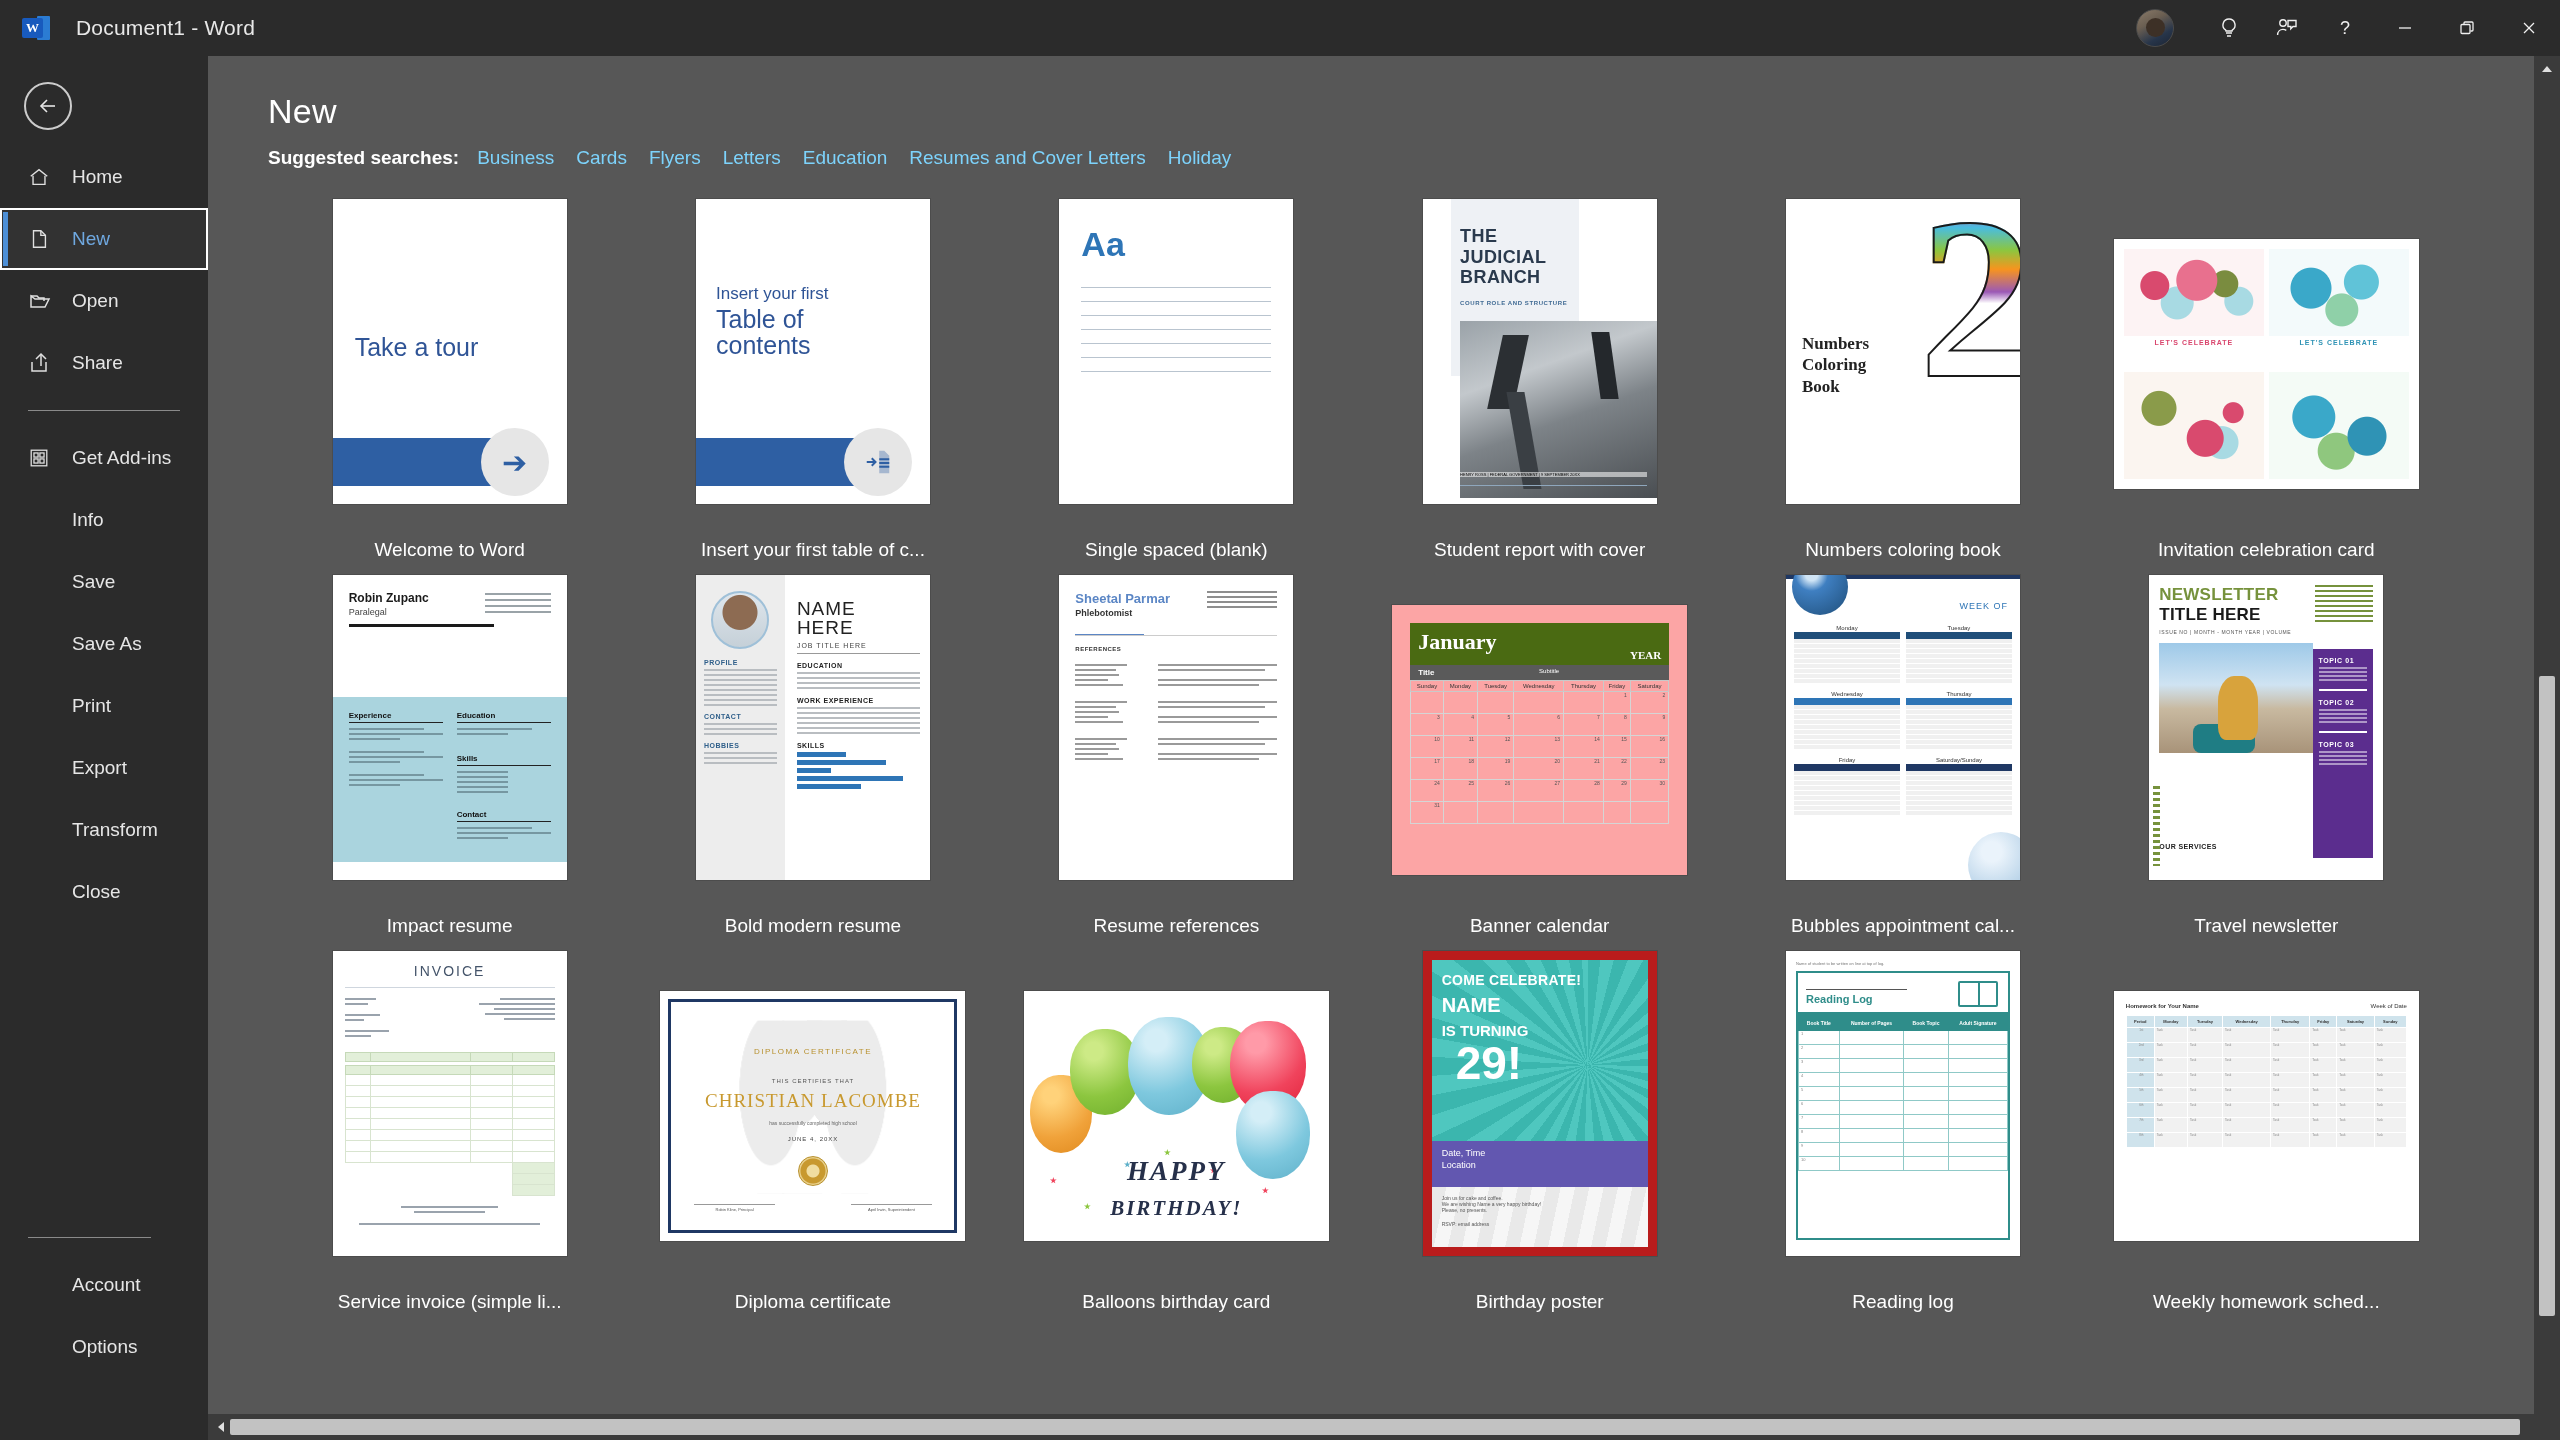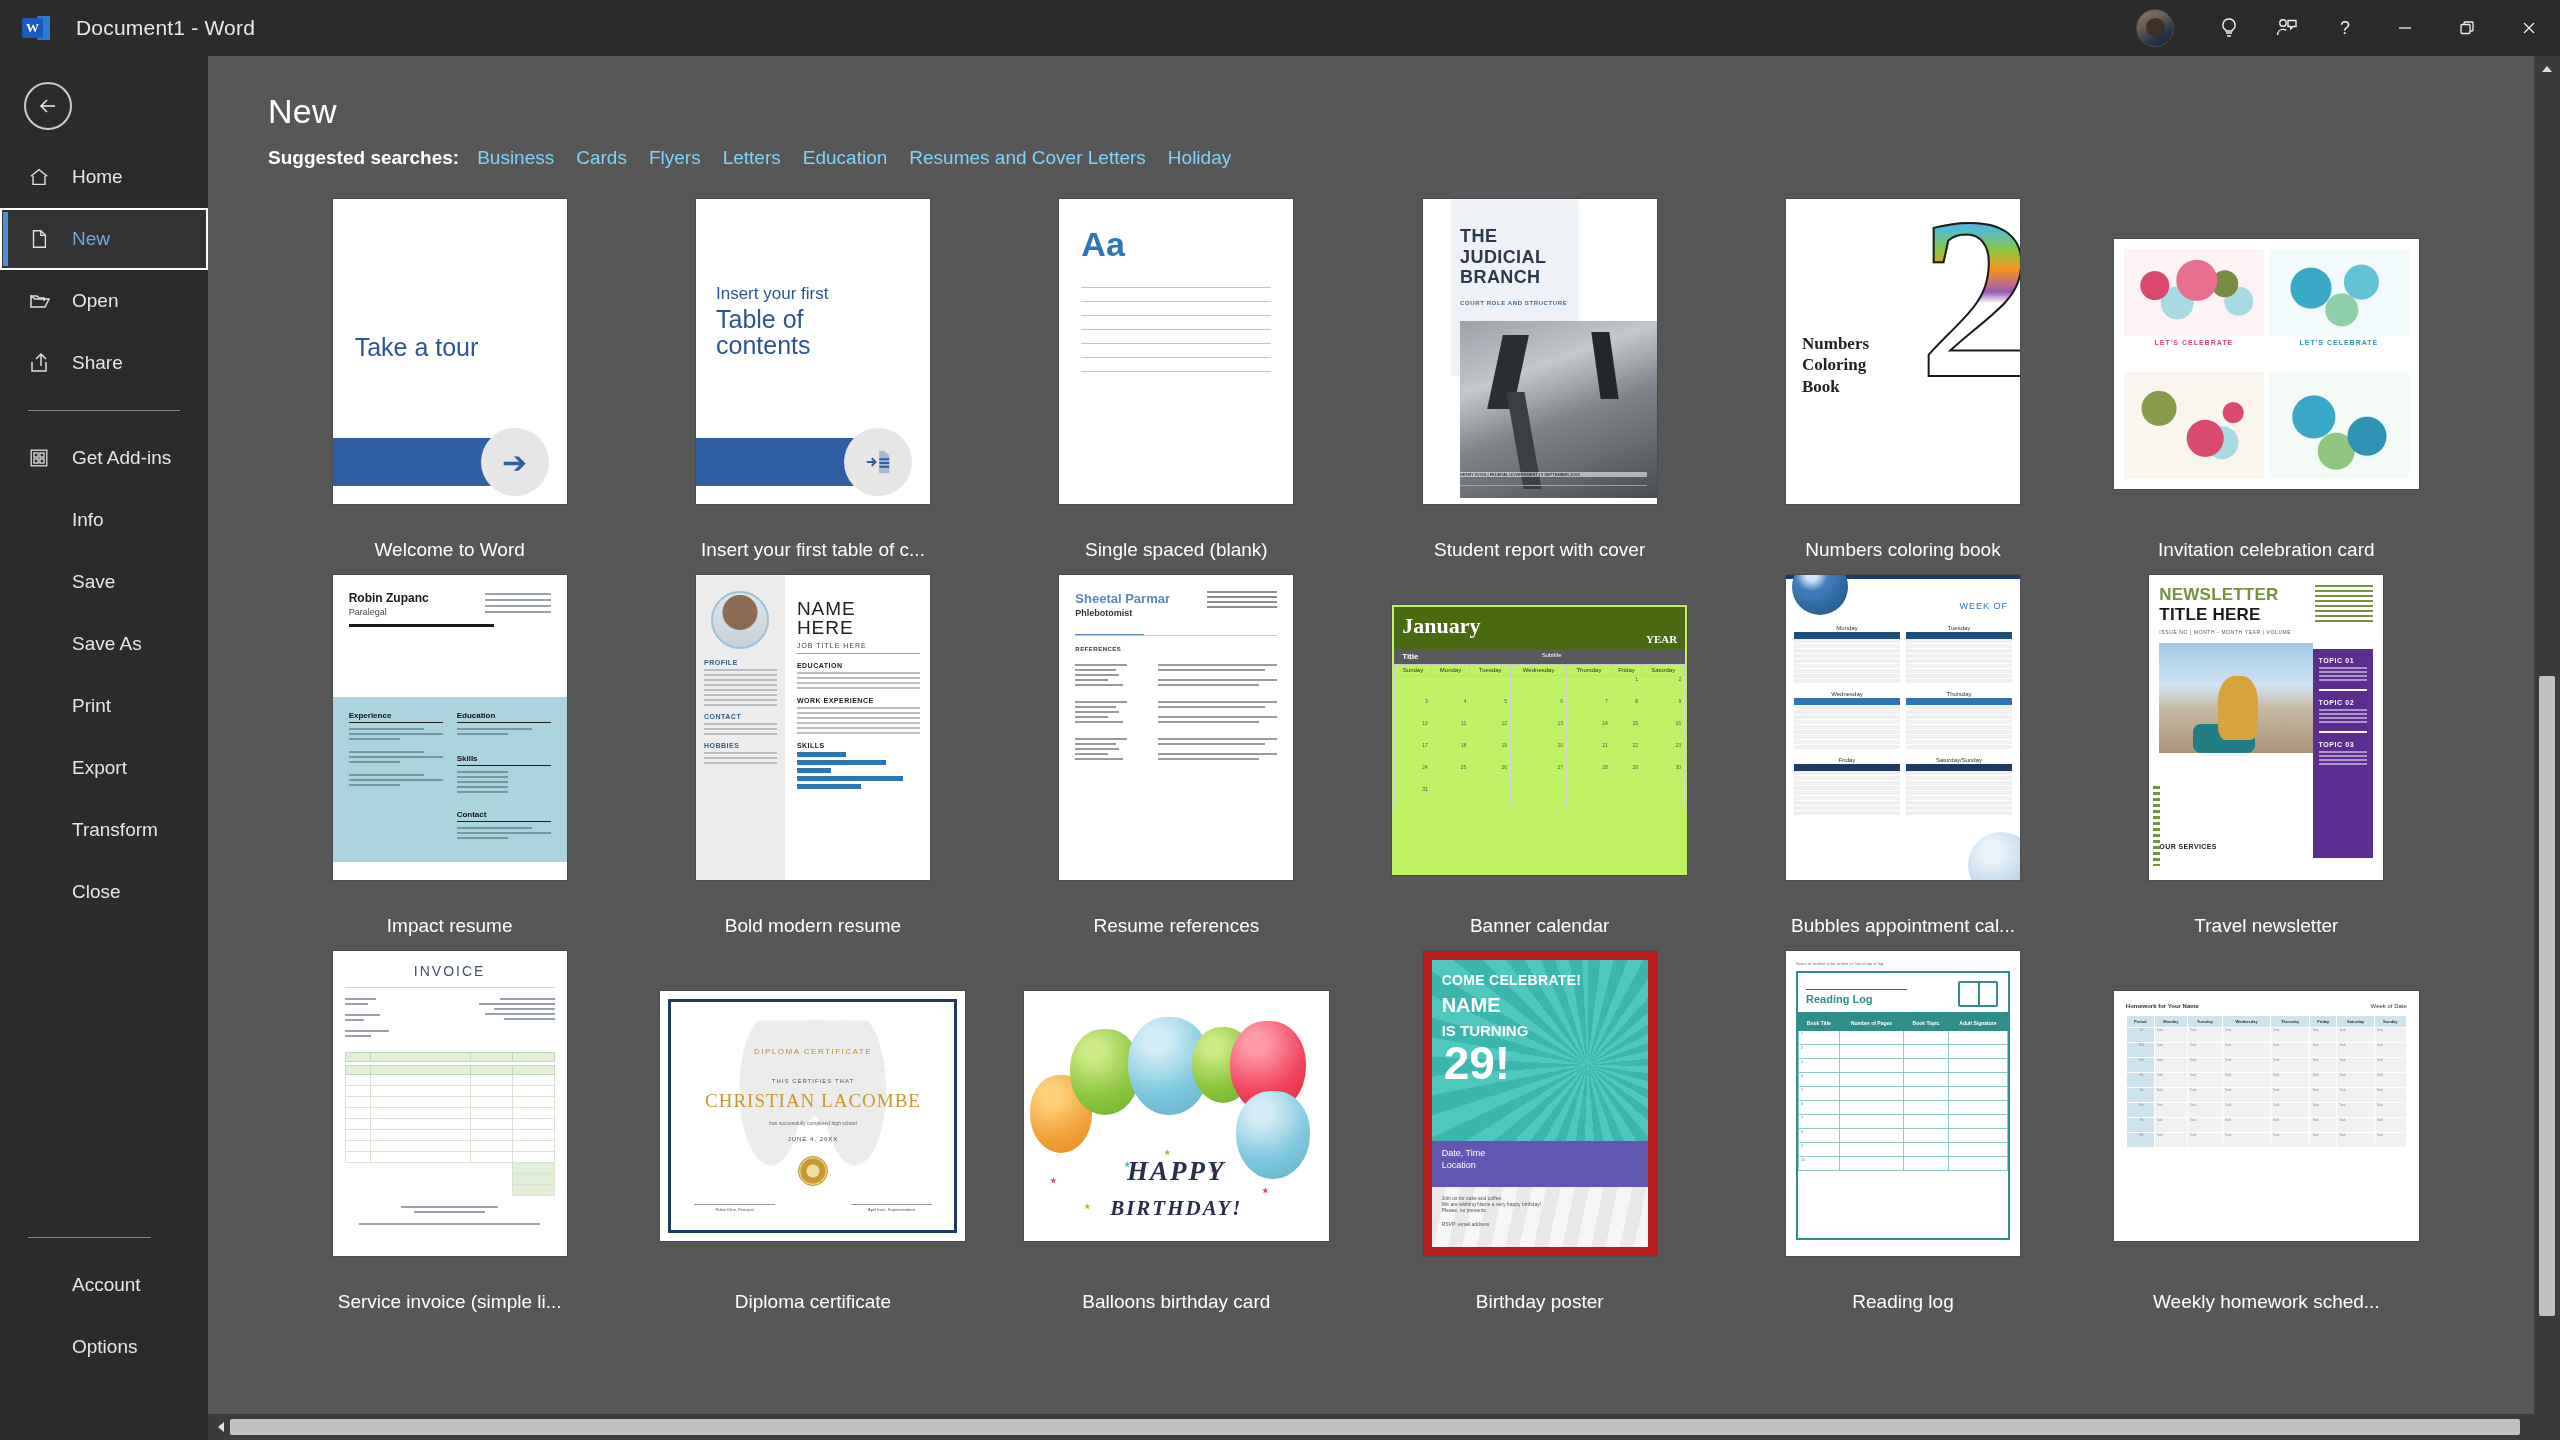--- a/index.html
+++ b/index.html
@@ -254,21 +254,21 @@
   .ref{width:100%;height:100%;position:relative;background:#fff;padding:16px;}
   .ref .nm{font-size:13px;font-weight:bold;color:#5b86c5;}
   .ref .rl{font-size:9px;font-weight:bold;color:#333;margin-top:2px;}
   .ref .addr{position:absolute;right:16px;top:16px;width:30%;}
   .ref .addr div{height:2px;background:#8e8e8e;margin-bottom:3px;}
   .ref .divider{margin-top:16px;height:2px;background:#5b86c5;width:34%;}
   .ref .divider2{height:1px;background:#ccc;width:100%;margin-top:-1px;}
   .ref .cols{display:grid;grid-template-columns:.8fr 1.3fr;gap:10px;margin-top:12px;}
   .ref .ln{height:2px;background:#9a9a9a;margin-bottom:3px;}
 
-  .cal{width:100%;height:100%;background:#bef264;padding:2px;}
+  .cal{width:100%;height:100%;background:#fca5a5;padding:18px;}
   .cal .mo{background:#4a6a12;color:#fff;padding:6px 8px 10px 8px;position:relative;}
   .cal .mo b{font-size:22px;font-family:"Liberation Serif",serif;}
   .cal .yr{position:absolute;right:8px;bottom:4px;font-size:11px;font-weight:bold;font-family:"Liberation Serif",serif;}
   .cal .tt{background:#5a5a5a;color:#fff;font-size:8px;font-weight:bold;padding:3px 8px;display:flex;}
   .cal .tt span:last-child{margin-left:auto;margin-right:42%;font-weight:normal;font-size:6px;}
   .cal table{width:100%;border-collapse:collapse;}
   .cal th{font-size:6px;font-weight:normal;border:1px solid #c9c9c9;padding:2px 0;color:#333;}
   .cal td{border:1px solid #d5d5d5;height:22px;font-size:5px;text-align:right;padding-right:3px;vertical-align:top;color:#555;}
 
   .appt{width:100%;height:100%;background:#fff;position:relative;overflow:hidden;padding:8px;}
@@ -343,21 +343,21 @@
      font-size:21px;font-family:"Liberation Serif",serif;font-weight:bold;color:#26304a;letter-spacing:2px;}
   .bal .st{position:absolute;width:7px;height:7px;}
 
   .bday{width:100%;height:100%;background:#b91c1c;padding:9px;}
   .bday .inner{height:100%;position:relative;overflow:hidden;}
   .bday .rays{height:63%;position:relative;overflow:hidden;
      background:repeating-conic-gradient(from 0deg at 72% 58%,#3bb6ae 0deg 7deg,#4fc7bf 7deg 14deg);}
   .bday .t1{position:absolute;left:10px;top:12px;color:#fff;font-size:14px;font-weight:bold;letter-spacing:.3px;}
   .bday .t2{position:absolute;left:10px;top:34px;color:#fff;font-size:20px;font-weight:bold;}
   .bday .t3{position:absolute;left:10px;top:62px;color:#fff;font-size:15px;font-weight:bold;}
-  .bday .t4{position:absolute;left:12px;top:80px;color:#fff;font-size:46px;font-weight:bold;line-height:1;}
+  .bday .t4{position:absolute;left:24px;top:80px;color:#fff;font-size:46px;font-weight:bold;line-height:1;}
   .bday .band{height:16%;background:#6257b0;color:#fff;padding:6px 10px;font-size:9px;line-height:1.35;}
   .bday .foot{height:21%;background:repeating-linear-gradient(102deg,#e9e9e9 0 14px,#f6f6f6 14px 28px);padding:8px 10px;}
 
   .rlog{width:100%;height:100%;background:#fff;padding:10px;}
   .rlog .note{font-size:4px;color:#777;margin-bottom:5px;}
   .rlog .box{border:2px solid #2f8d8a;height:calc(100% - 16px);}
   .rlog .head{padding:7px 8px;position:relative;border-bottom:3px solid #2f8d8a;}
   .rlog .blank{width:52%;border-bottom:1px solid #555;height:10px;}
   .rlog .ttl{font-size:11px;font-weight:bold;color:#2f8d8a;margin-top:3px;}
   .rlog .bk{position:absolute;right:10px;top:8px;width:40px;height:26px;

